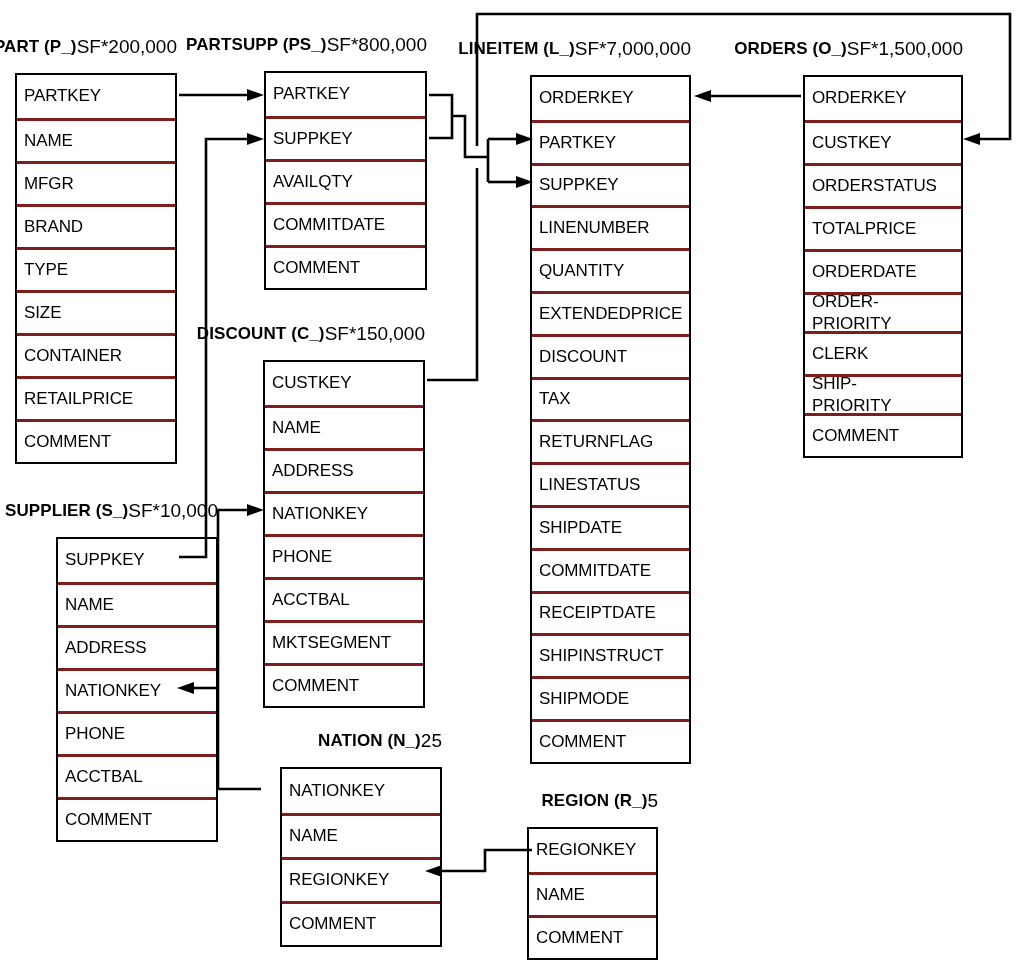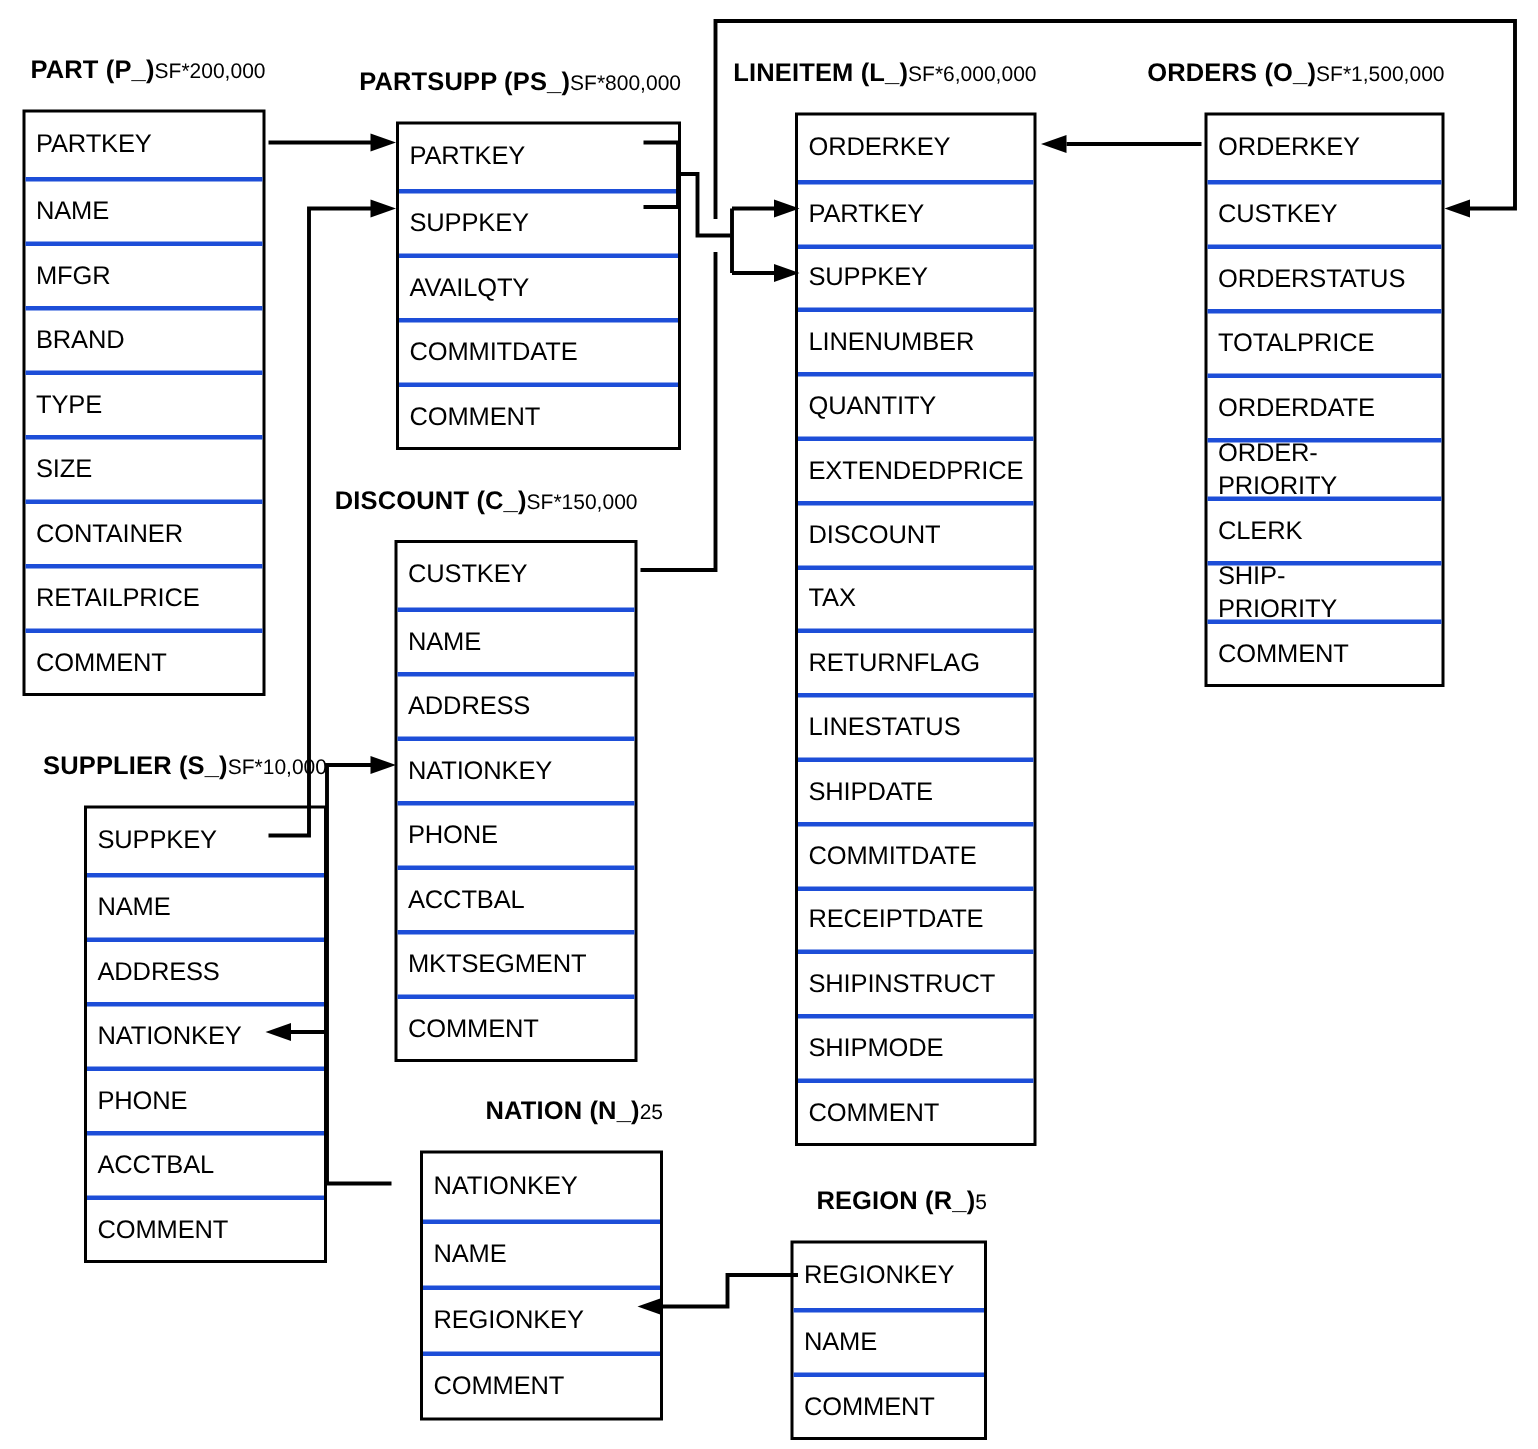--- a/index.html
+++ b/index.html
@@ -6,34 +6,34 @@
   body{
     position:relative;width:1025px;height:966px;overflow:hidden;
     font-family:"Liberation Sans",sans-serif;color:#000;
   }
   .table{position:absolute;width:162px;}
   .tbl-header{
     height:49px;display:flex;flex-direction:row;justify-content:flex-end;
     align-items:center;padding-bottom:3px;box-sizing:border-box;
   }
   .tbl-title{font-weight:bold;font-size:17px;letter-spacing:.1px;white-space:nowrap;}
-  .tbl-card{font-size:14px;white-space:nowrap;}
+  .tbl-card{font-size:19px;white-space:nowrap;}
   .tbl-rows{border:2.5px solid #000;background:#fff;}
   .row{
     box-sizing:border-box;height:var(--rh,43px);
     display:flex;align-items:center;
     padding-left:7px;font-size:17px;letter-spacing:-0.1px;
     white-space:pre-line;line-height:1.3;
   }
-  .row + .row{border-top:3px solid #1d4ed8;}
+  .row + .row{border-top:3px solid #7f1d1d;}
   .row.tall{height:39px;}
 
   
   #t-part     {left:15px;  top:24px;}
-  #t-partsupp {left:264px; top:32px; width:190px;}
+  #t-partsupp {left:264px; top:22px; width:163px;}
   #t-customer {left:263px; top:311px;}
   #t-nation   {left:263px; top:718px;margin-left:17px; --rh:44px;}
   #t-lineitem {left:530px; top:26px;  width:161px; --rh:42.8px;}
   #t-orders   {left:803px; top:26px;  width:160px;}
   #t-supplier {left:28px;  top:488px;padding-left:28px;}
   #t-region   {left:527px; top:778px; width:131px;}
 
   svg.wires{position:absolute;left:0;top:0;pointer-events:none;}
   svg.wires path{fill:none;stroke:#000;stroke-width:2.6px;}
   svg.wires polygon{fill:#000;stroke:none;}
@@ -99,21 +99,21 @@
       <div class="row">NATIONKEY</div>
       <div class="row">NAME</div>
       <div class="row">REGIONKEY</div>
       <div class="row">COMMENT</div>
     </div>
 </div>
 
 <div class="table" id="t-lineitem">
   <div class="tbl-header">
     <div class="tbl-title">LINEITEM (L_)</div>
-    <div class="tbl-card">SF*6,000,000</div>
+    <div class="tbl-card">SF*7,000,000</div>
   </div>
   <div class="tbl-rows">
       <div class="row">ORDERKEY</div>
       <div class="row">PARTKEY</div>
       <div class="row">SUPPKEY</div>
       <div class="row">LINENUMBER</div>
       <div class="row">QUANTITY</div>
       <div class="row">EXTENDEDPRICE</div>
       <div class="row">DISCOUNT</div>
       <div class="row">TAX</div>

